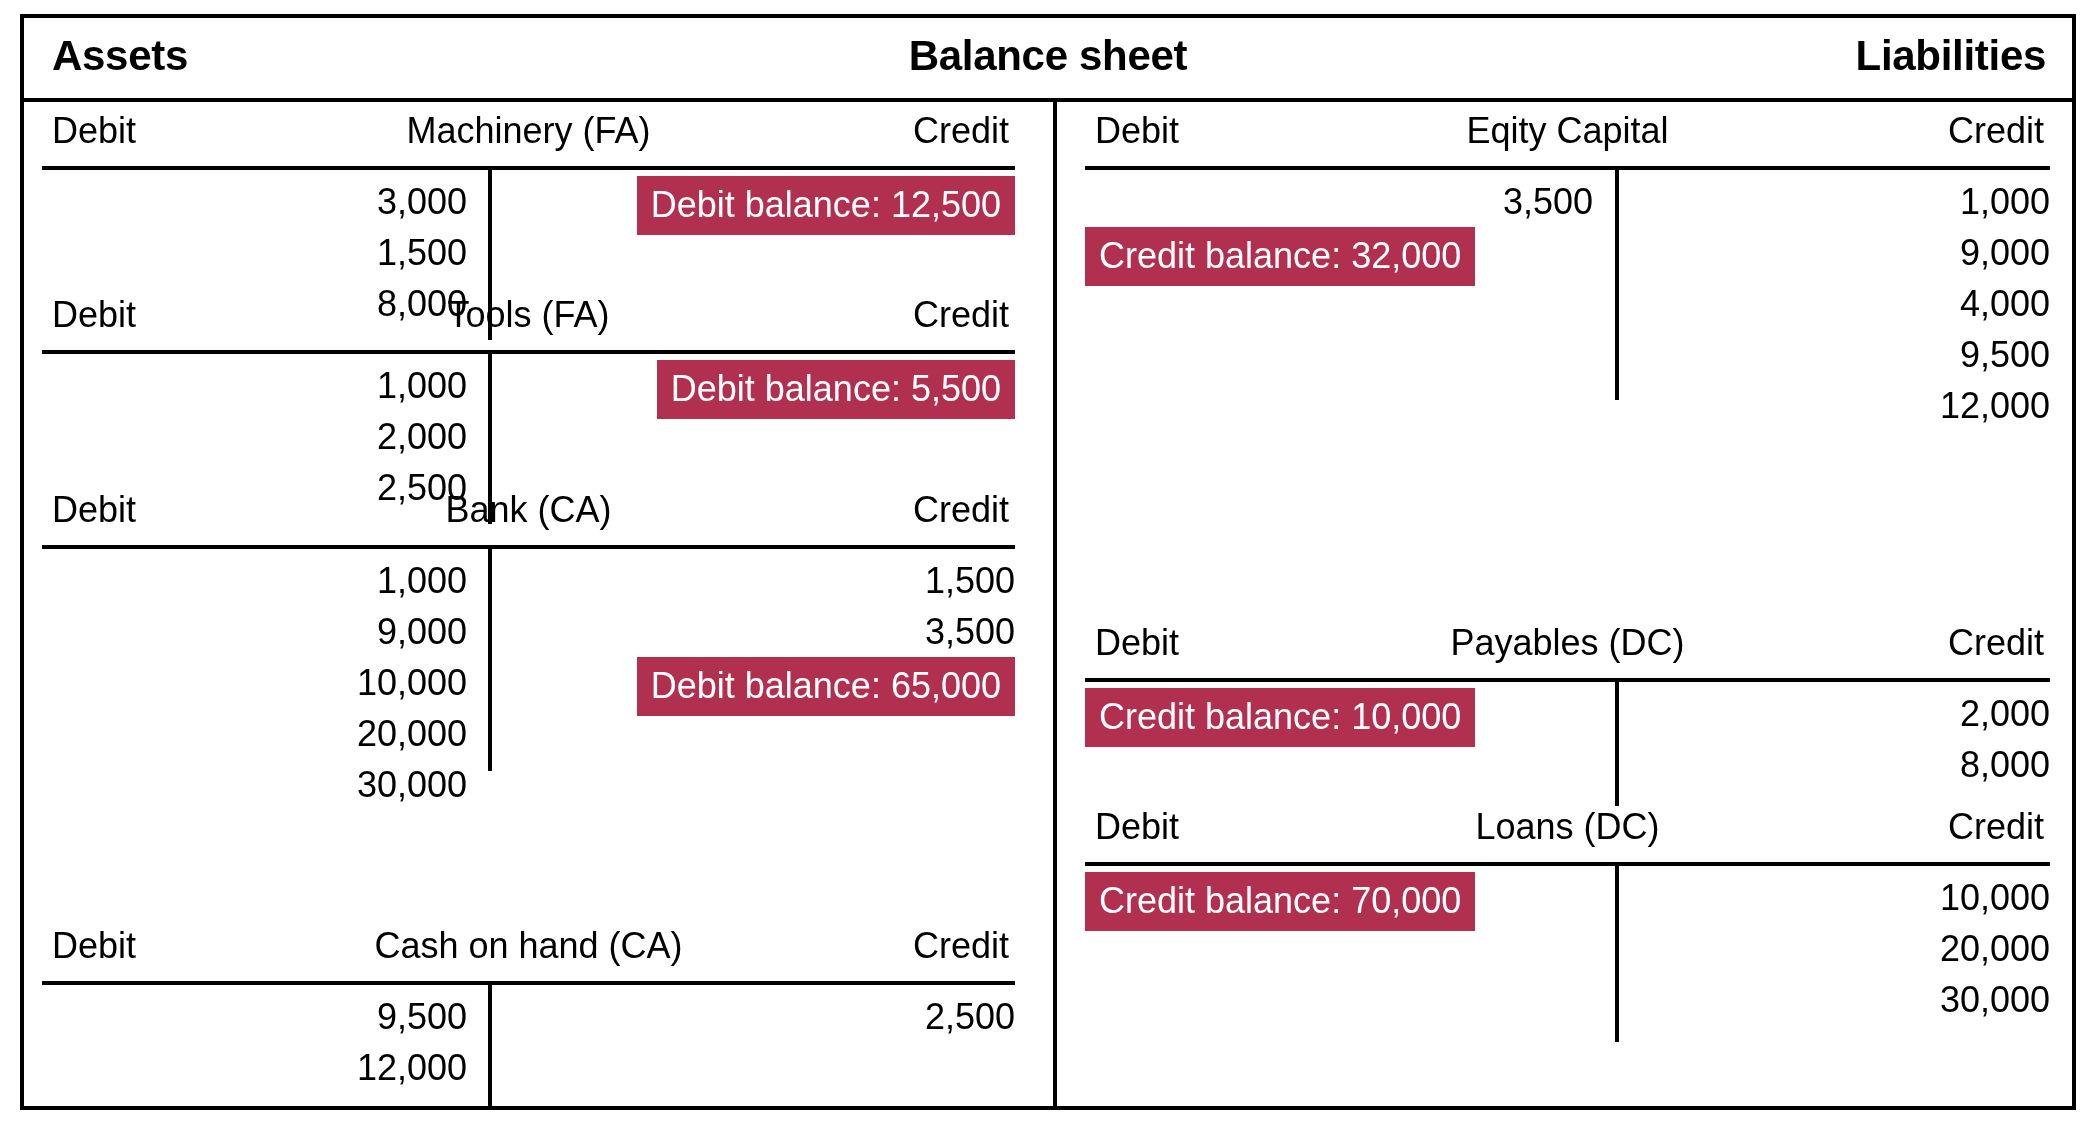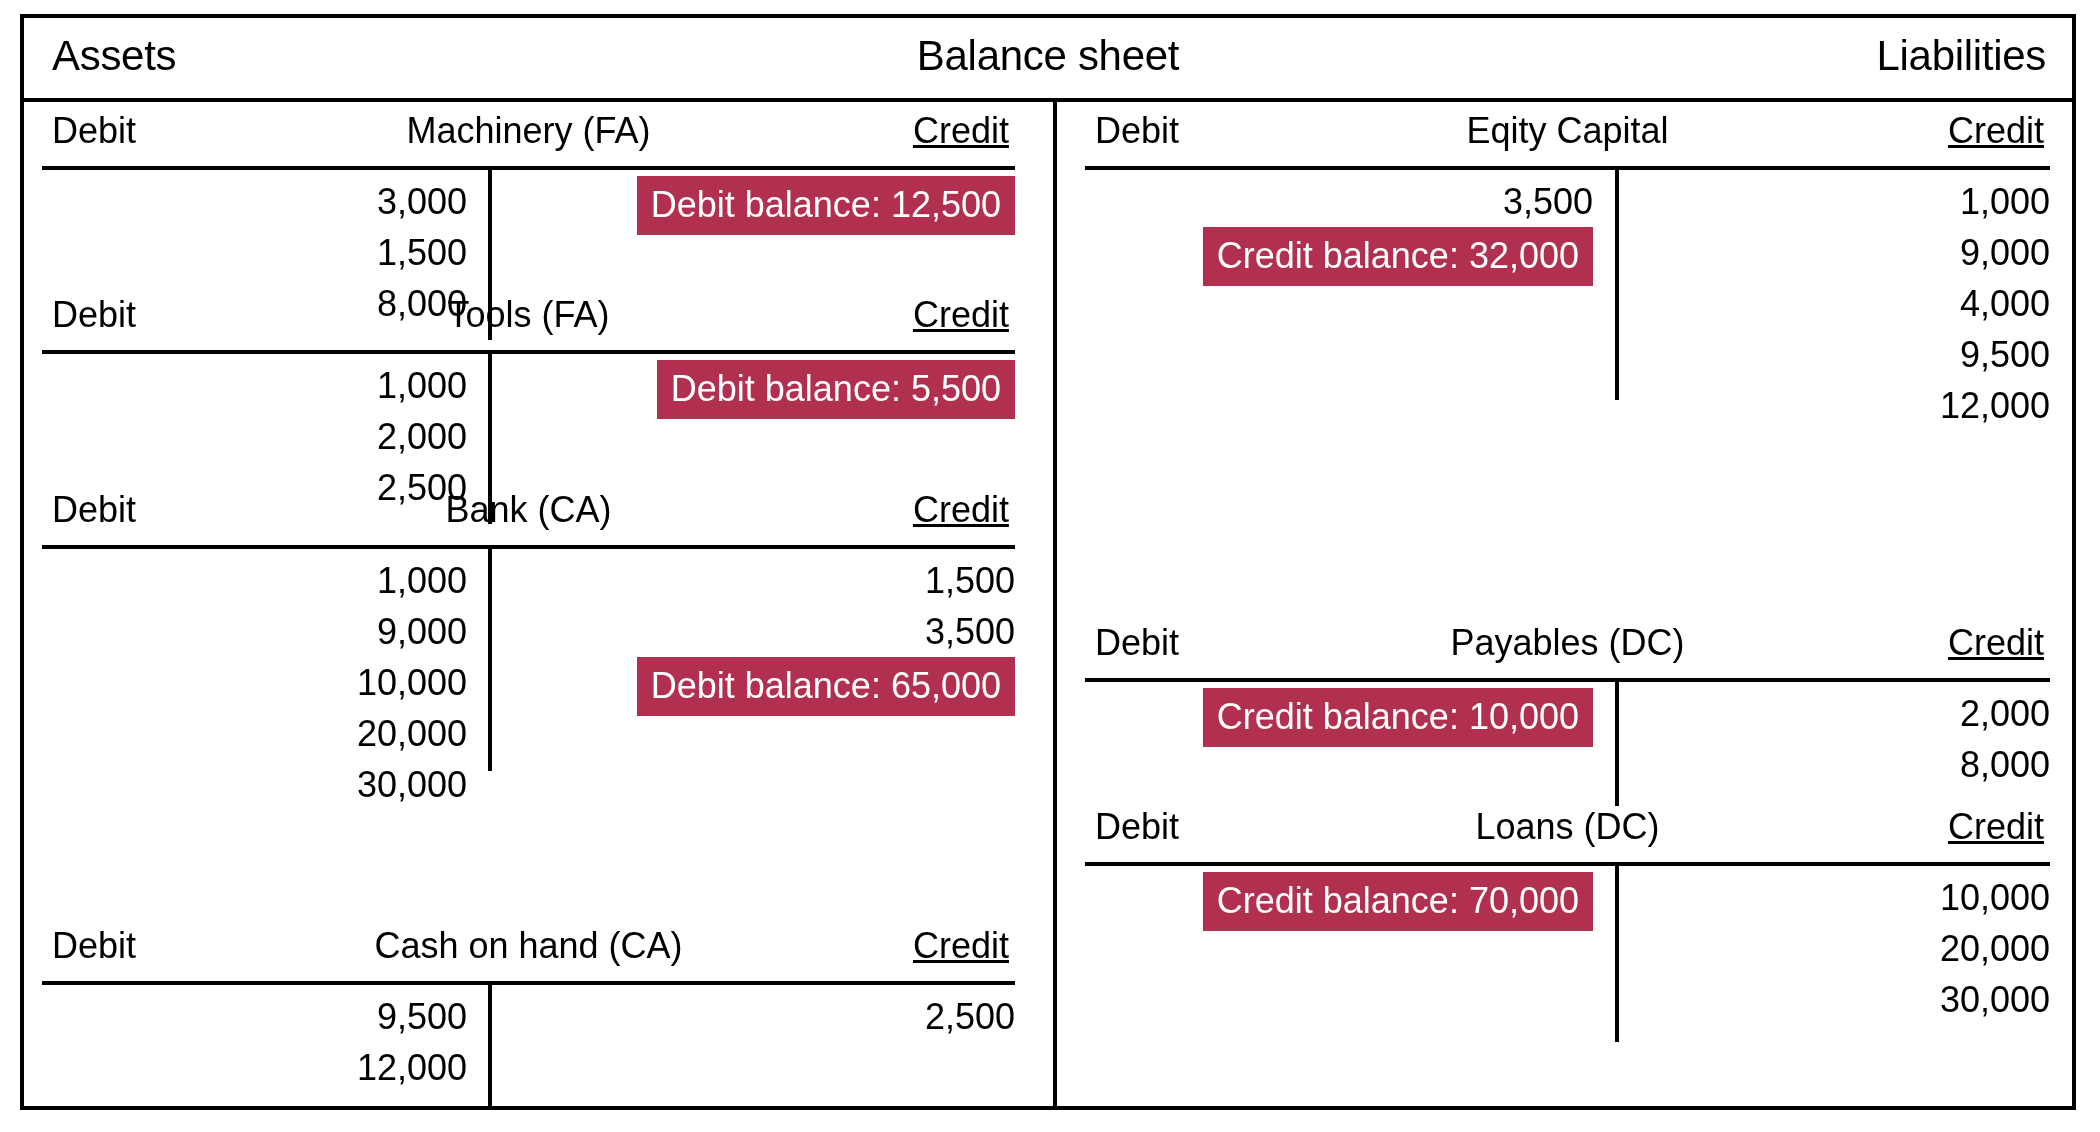--- a/index.html
+++ b/index.html
@@ -54,21 +54,21 @@
     top: 16px;
     width: 2052px;
     height: 82px;
   }
   .title-assets,
   .title-center,
   .title-liab {
     position: absolute;
     top: 16px;
     font-size: 42px;
-    font-weight: normal;
+    font-weight: bold;
     letter-spacing: -0.3px;
     white-space: nowrap;
   }
   .title-assets { left: 30px; }
   .title-center { left: 0; width: 2052px; text-align: center; }
   .title-liab   { right: 28px; }
 
   
   .acct {
     position: absolute;
@@ -80,21 +80,21 @@
   .acct-head .lbl-debit,
   .acct-head .lbl-title,
   .acct-head .lbl-credit {
     position: absolute;
     top: 0;
     font-size: 36px;
     white-space: nowrap;
   }
   .acct-head .lbl-debit  { left: 10px; }
   .acct-head .lbl-title  { left: 0; width: 100%; text-align: center; }
-  .acct-head .lbl-credit { right: 6px; text-decoration: underline; }
+  .acct-head .lbl-credit { right: 6px; }
 
   .acct-rule {
     position: absolute;
     left: 0;
     top: 56px;
     height: 4px;
     width: 100%;
     background: #000000;
   }
   .acct-vdiv {
@@ -117,21 +117,21 @@
   .badge {
     display: inline-block;
     background: #b2304f;
     color: #ffffff;
     font-size: 36px;
     line-height: 51px;
     padding: 3px 14px 5px 14px;
     white-space: nowrap;
   }
   .badge-row { display: block; text-decoration: underline; }
-  .badge-row.left-badge  { text-align: right; }
+  .badge-row.left-badge  { text-align: left; }
   .badge-row.right-badge { text-align: right; }
 </style>
 </head>
 <body>
 
 <div id="sheet">
 
   <div class="frame"></div>
   <div class="header-rule"></div>
   <div class="center-divider"></div>

